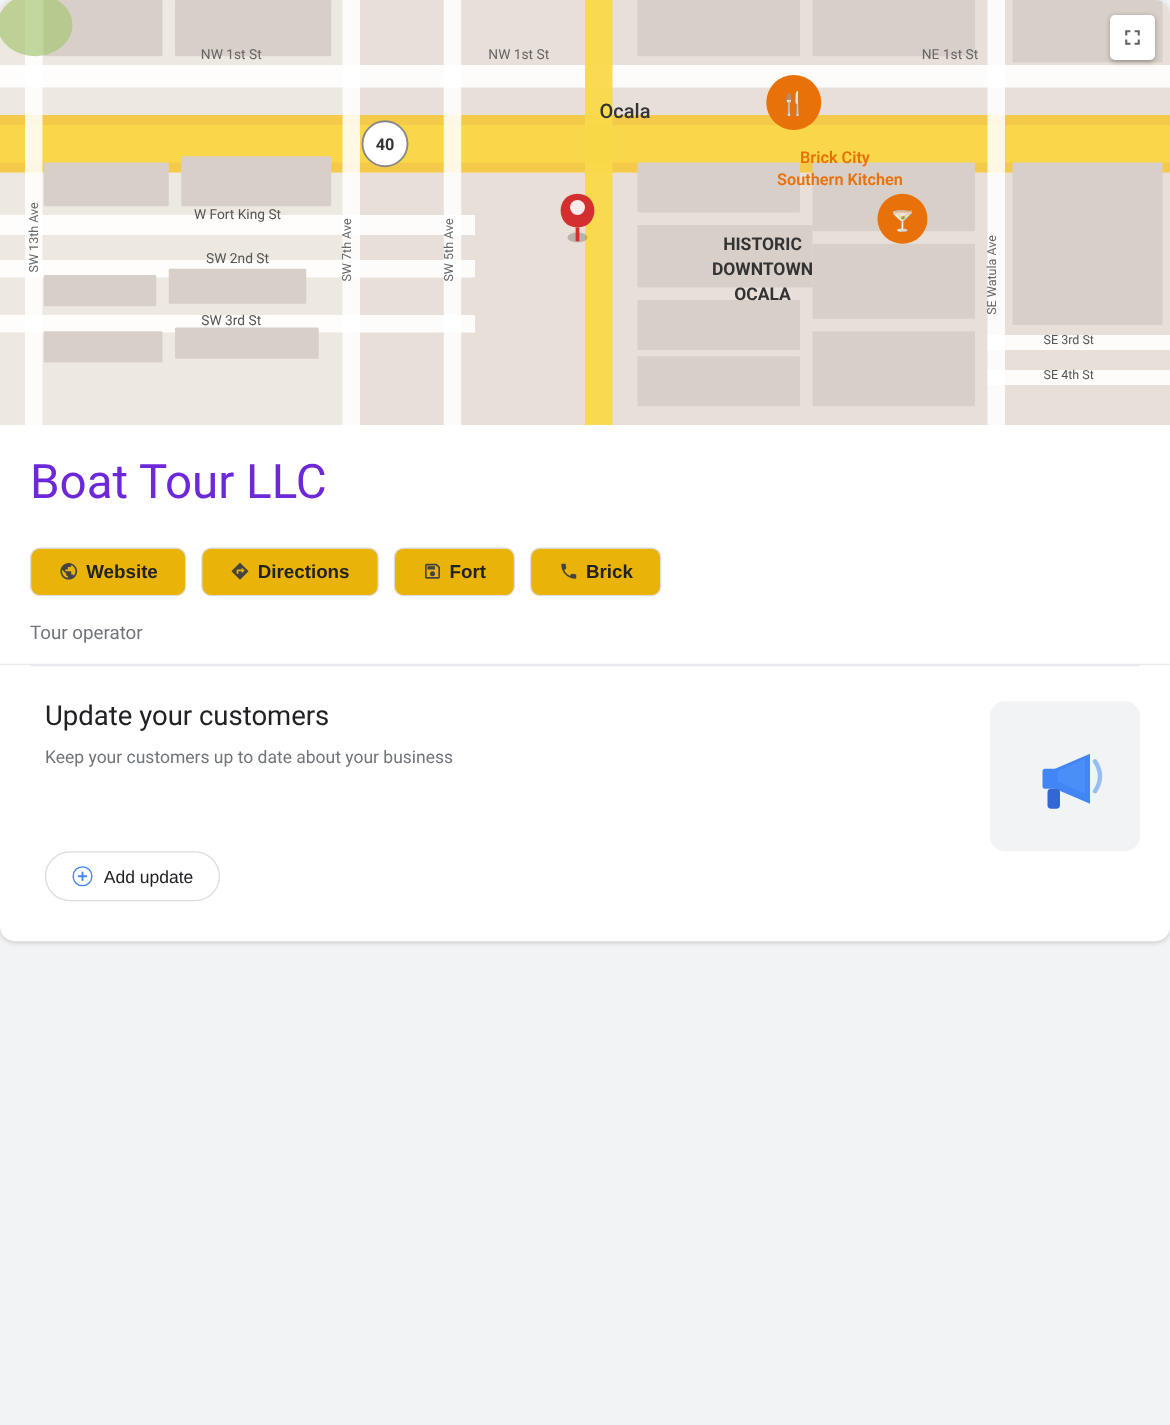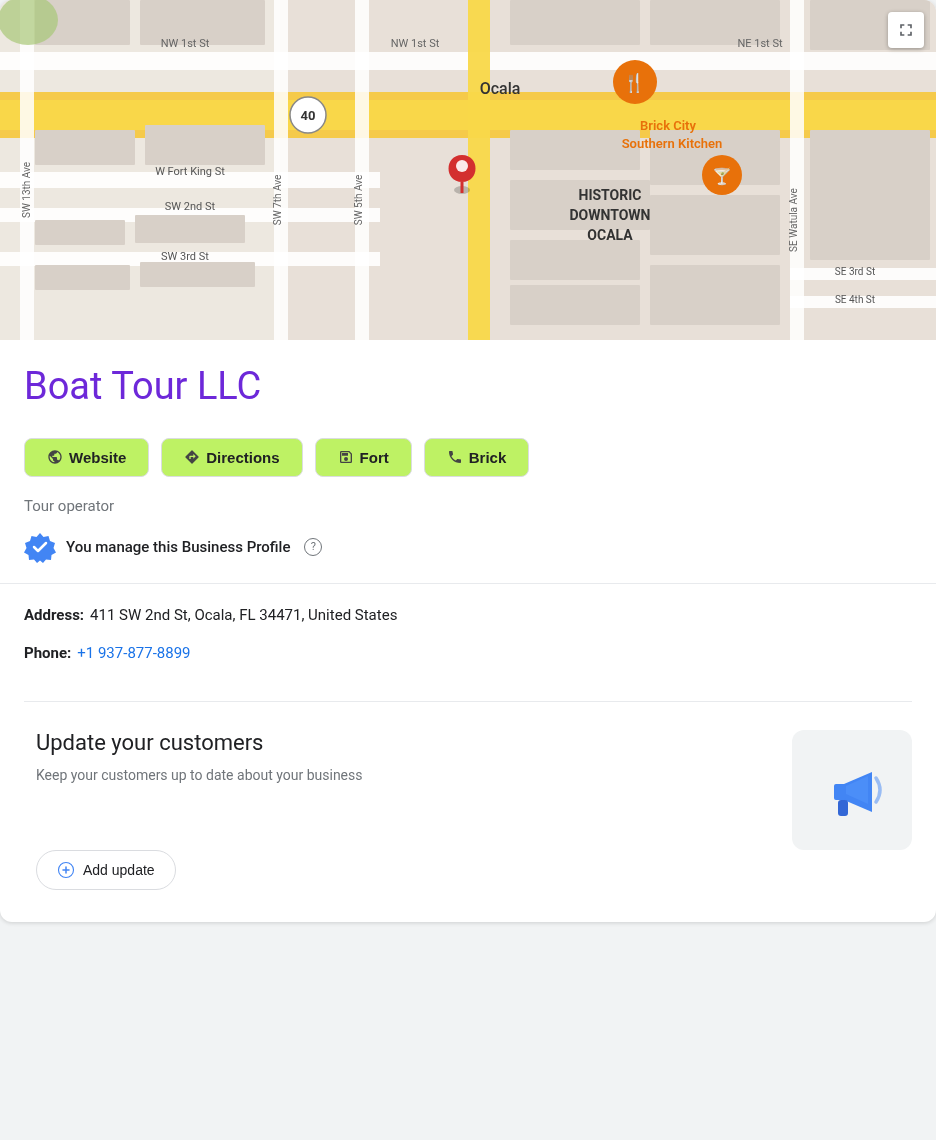--- a/index.html
+++ b/index.html
@@ -59,21 +59,21 @@
       line-height: 1.2;
     }
     .action-buttons {
       display: flex;
       gap: 12px;
       margin-bottom: 20px;
       flex-wrap: wrap;
     }
     .action-btn {
       border: 1.5px solid #dadce0;
-      background: #bef264;
+      background: #eab308;
       border-radius: 8px;
       padding: 10px 22px;
       font-size: 15px;
       font-weight: 600;
       color: #202124;
       cursor: pointer;
       display: flex;
       align-items: center;
       gap: 6px;
       transition: background 0.15s;
@@ -339,42 +339,24 @@
       <button class="action-btn">
         <svg width="16" height="16" viewBox="0 0 24 24" fill="none" xmlns="http://www.w3.org/2000/svg">
           <path d="M6.62 10.79c1.44 2.83 3.76 5.14 6.59 6.59l2.2-2.2c.27-.27.67-.36 1.02-.24 1.12.37 2.33.57 3.57.57.55 0 1 .45 1 1V20c0 .55-.45 1-1 1-9.39 0-17-7.61-17-17 0-.55.45-1 1-1h3.5c.55 0 1 .45 1 1 0 1.25.2 2.45.57 3.57.11.35.03.74-.25 1.02l-2.2 2.2z" fill="#444"></path>
         </svg>
         <span>Brick</span>
       </button>
     </div>
 
     <div class="category-label">Tour operator</div>
 
-    <div class="manage-profile-row">
-      <svg class="verified-badge" viewBox="0 0 32 32" xmlns="http://www.w3.org/2000/svg">
-        <path d="M16 2 L19.5 6 L24.5 5 L26 10 L31 12 L29.5 17 L32 21.5 L27.5 24 L27 29 L22 28.5 L19 32 L16 29.5 L13 32 L10 28.5 L5 29 L4.5 24 L0 21.5 L2.5 17 L1 12 L6 10 L7.5 5 L12.5 6 Z" fill="#4285F4"></path>
-        <path d="M10 16 L14 20 L22 12" stroke="#fff" stroke-width="2.5" fill="none" stroke-linecap="round" stroke-linejoin="round"></path>
-      </svg>
-      <span class="manage-text">You manage this Business Profile</span>
-      <div class="help-icon">?</div>
-    </div>
   </div>
 
   <div class="divider"></div>
 
-  <div class="details-section">
-    <div class="detail-row">
-      <span class="detail-label">Address:</span>
-      <span class="detail-value">411 SW 2nd St, Ocala, FL 34471, United States</span>
-    </div>
-    <div class="detail-row">
-      <span class="detail-label">Phone:</span>
-      <a class="detail-value phone" href="#">+1 937-877-8899</a>
-    </div>
-  </div>
 
   <div class="divider2"></div>
 
   <div class="update-section">
     <div class="update-content">
       <h2 class="update-title">Update your customers</h2>
       <p class="update-desc">Keep your customers up to date about your business</p>
       <button class="add-update-btn">
         <svg width="18" height="18" viewBox="0 0 24 24" fill="none" xmlns="http://www.w3.org/2000/svg">
           <path d="M12 2C6.48 2 2 6.48 2 12s4.48 10 10 10 10-4.48 10-10S17.52 2 12 2zm-2 14.5v-9l6 4.5-6 4.5z" fill="none"></path>

